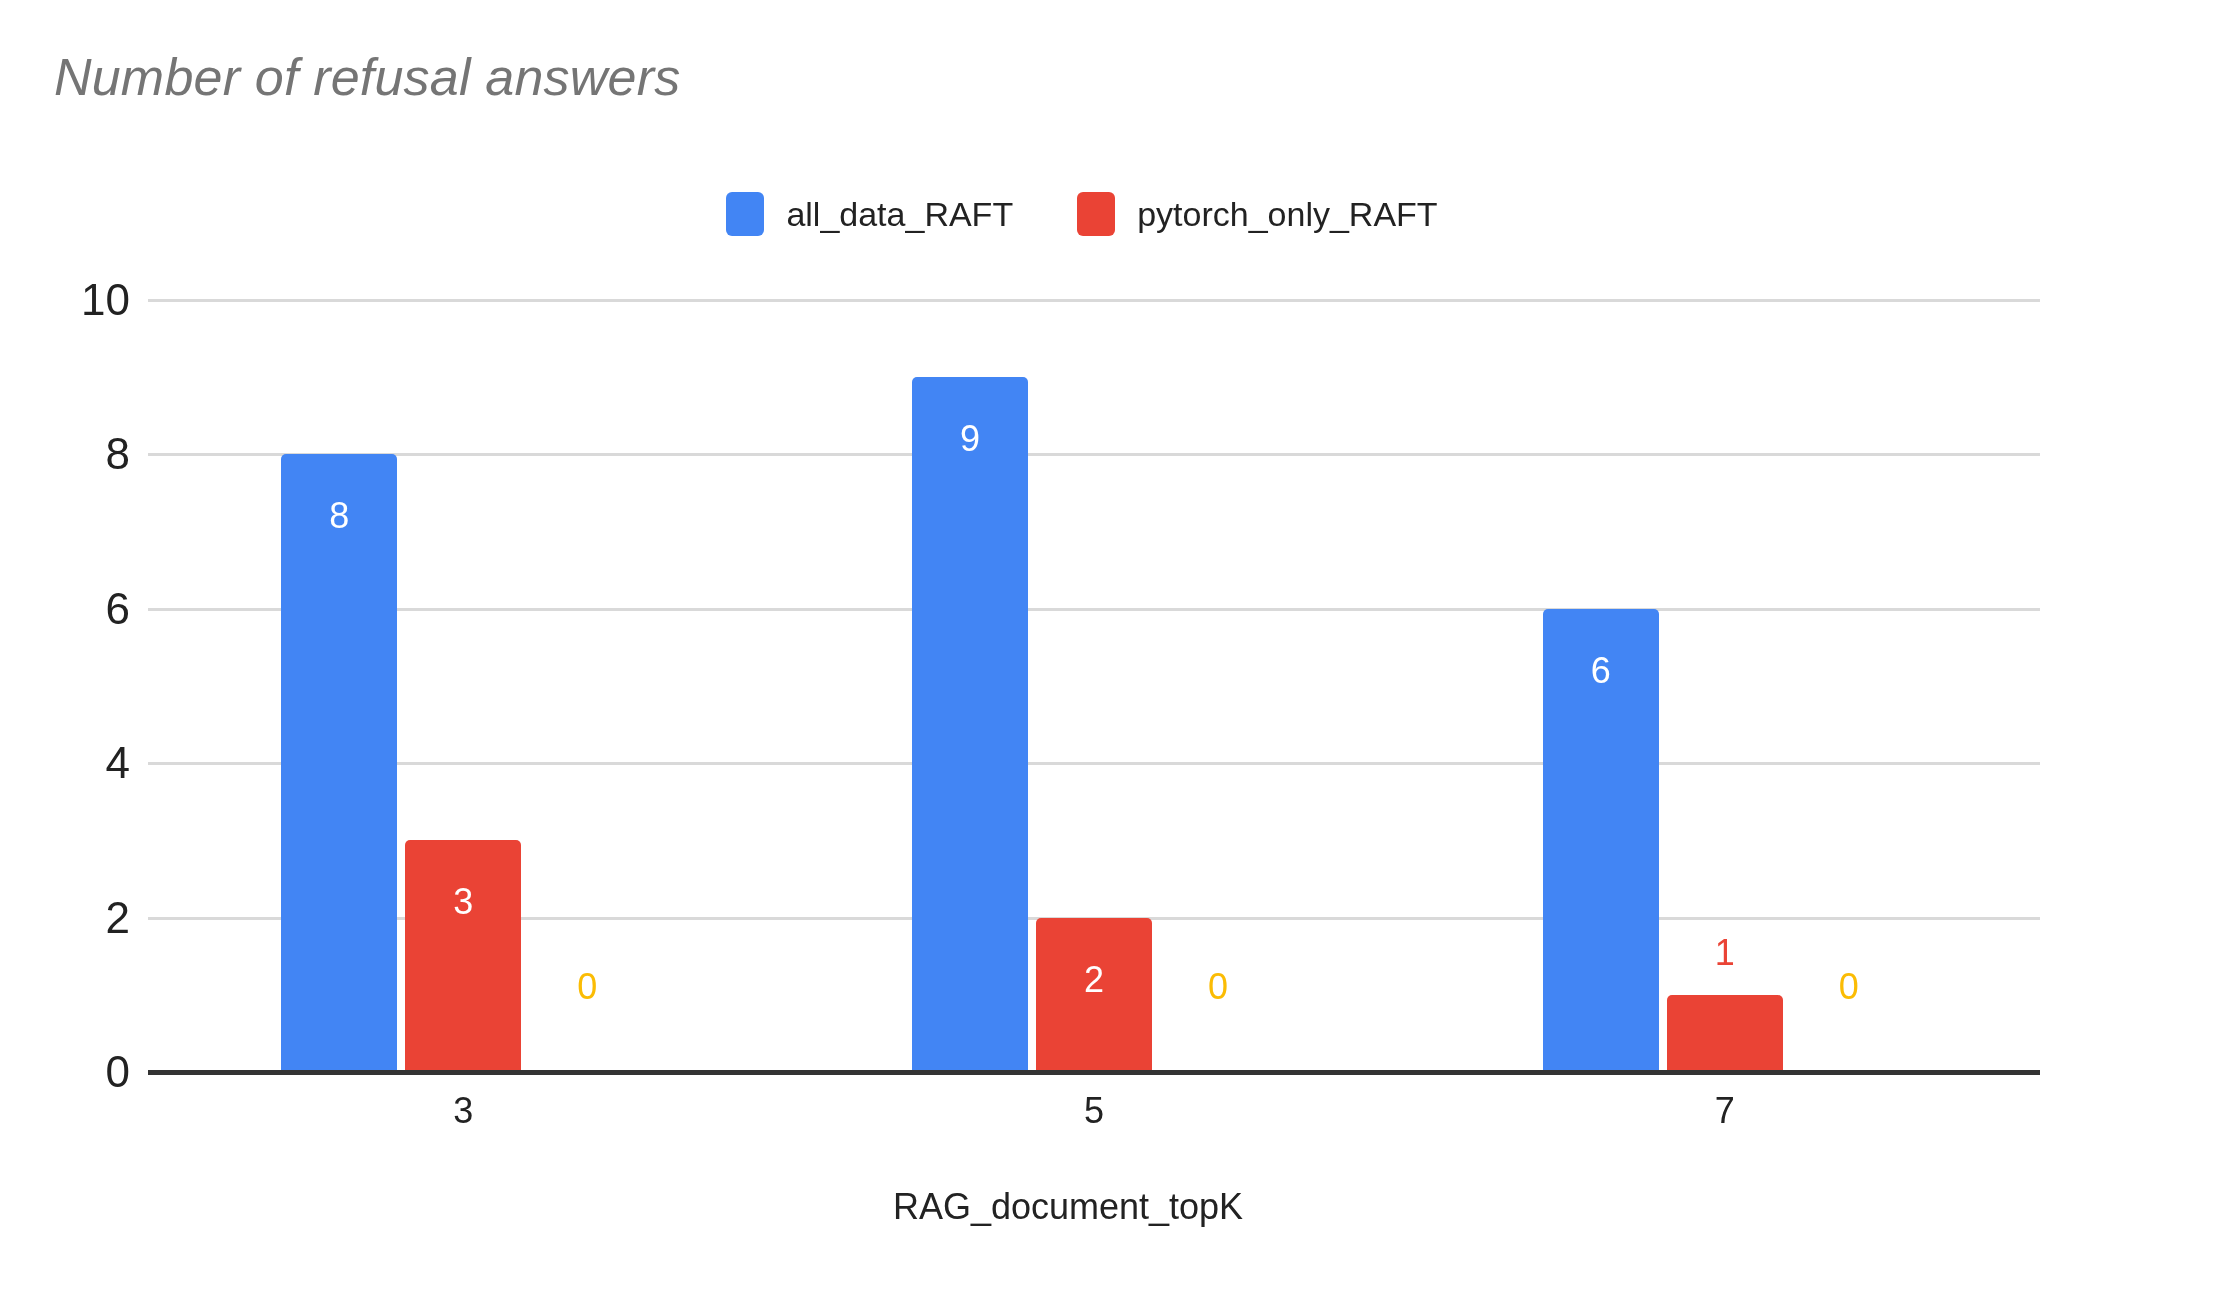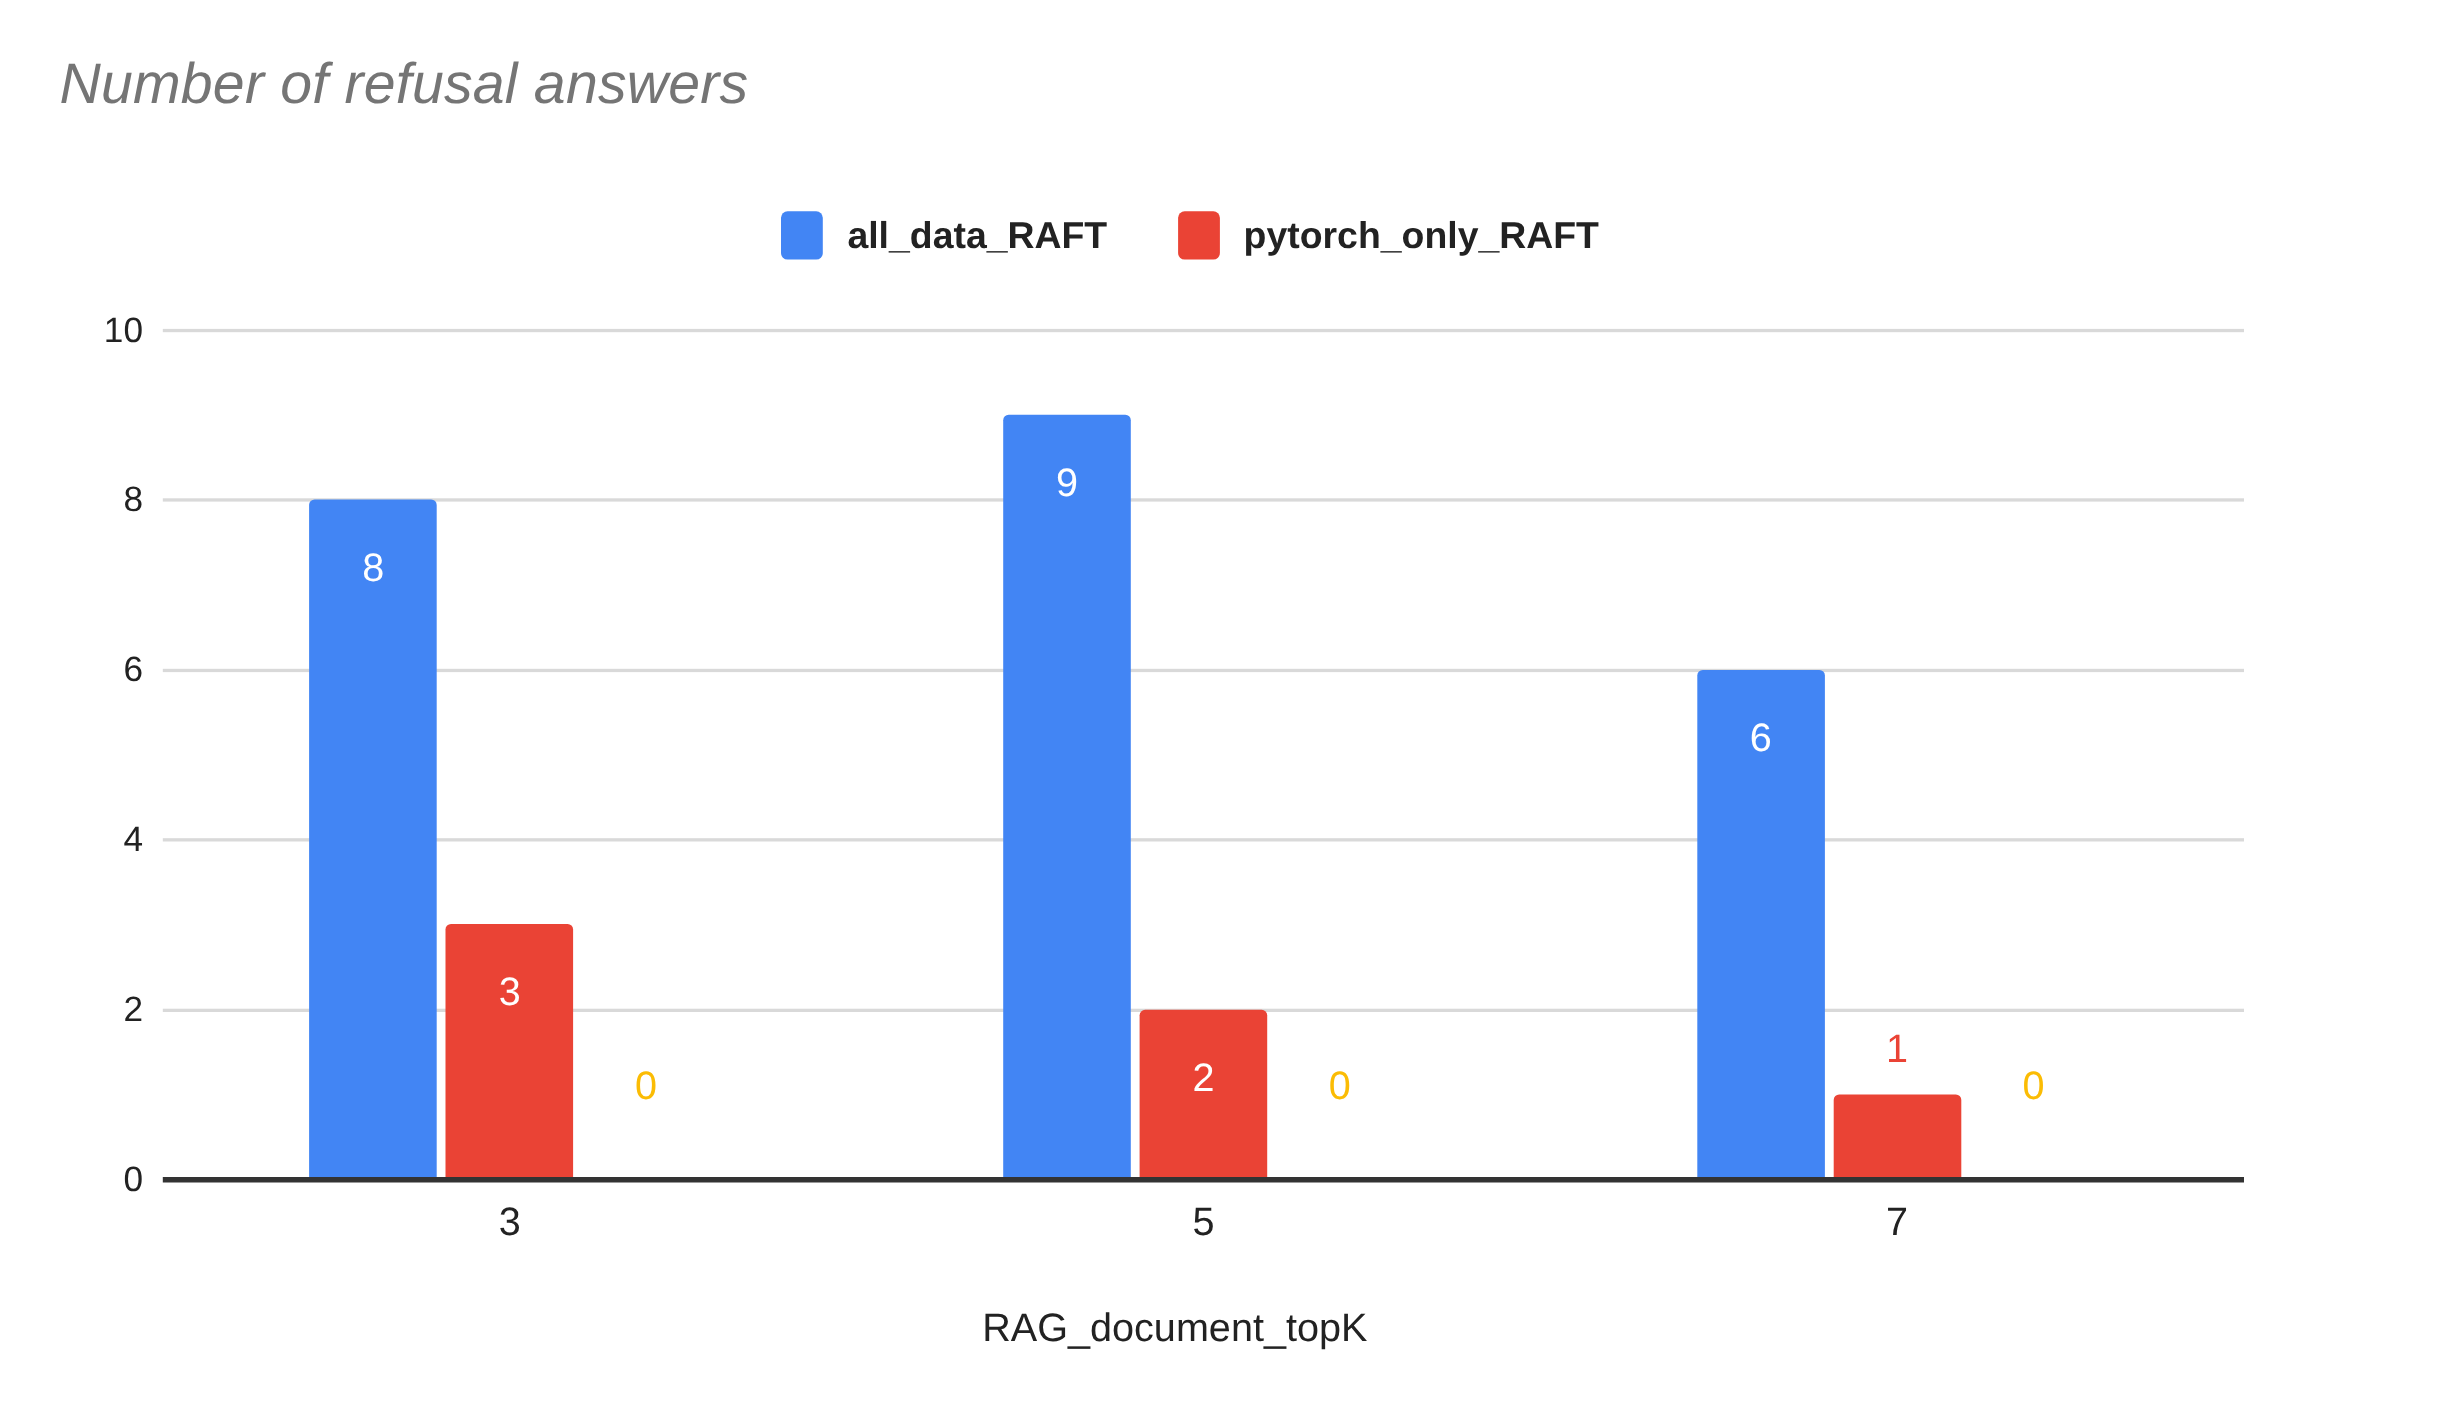--- a/index.html
+++ b/index.html
@@ -40,21 +40,20 @@
     position: absolute;
     left: 0;
     top: 186px;
     width: 2164px;
     height: 56px;
     display: flex;
     flex-direction: row;
     align-items: center;
     justify-content: center;
     gap: 0px;
-    font-weight: bold;
   }
   .legend-entry {
     display: flex;
     flex-direction: row;
     align-items: center;
     margin: 0 32px;
   }
   .legend-swatch {
     width: 38px;
     height: 44px;
@@ -95,21 +94,21 @@
     position: absolute;
     left: 0px;
     top: 300px;
     width: 130px;
     height: 772px;
   }
   #yticks .ytick-label {
     position: absolute;
     right: 0;
     transform: translateY(-50%);
-    font-size: 32px;
+    font-size: 44px;
     color: #222222;
     text-align: center;
     white-space: nowrap;
   }
 
   
   #xticks {
     position: absolute;
     left: 148px;
     top: 1090px;

